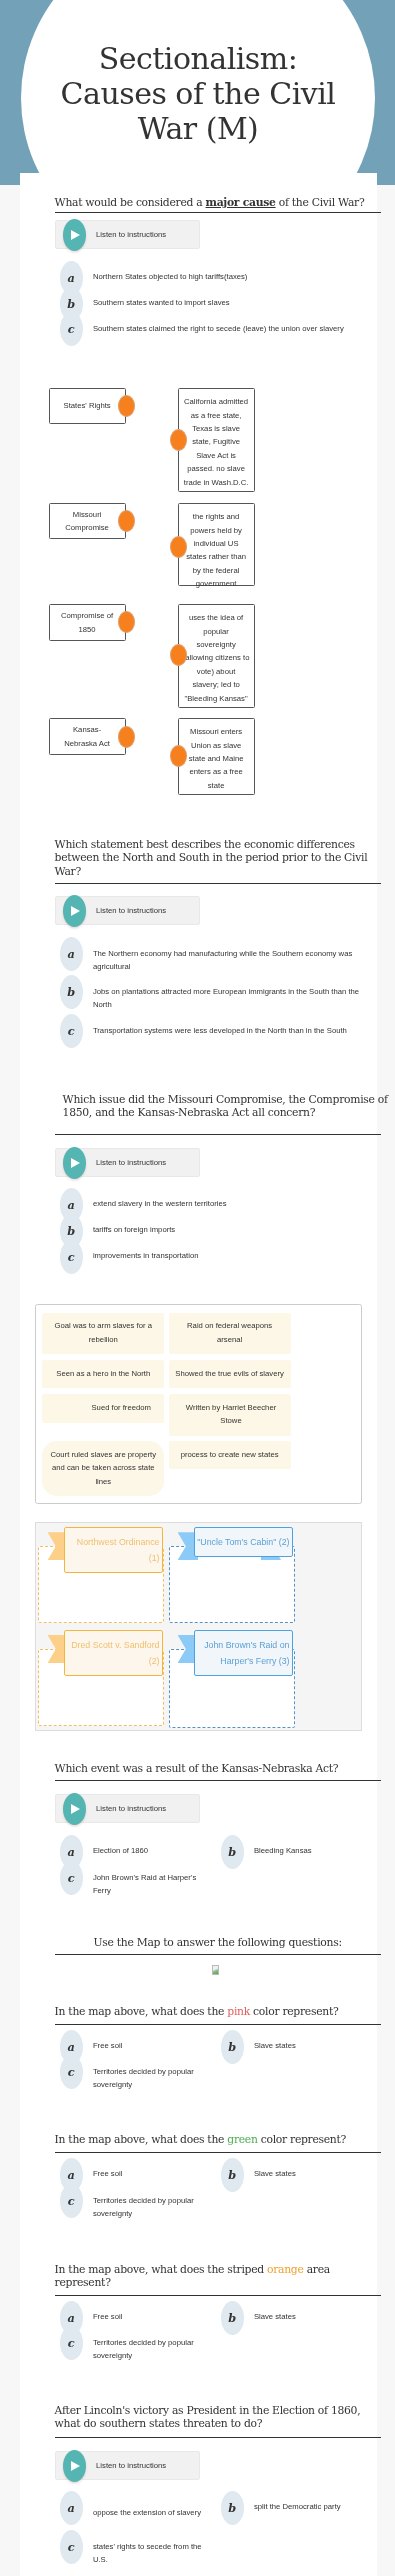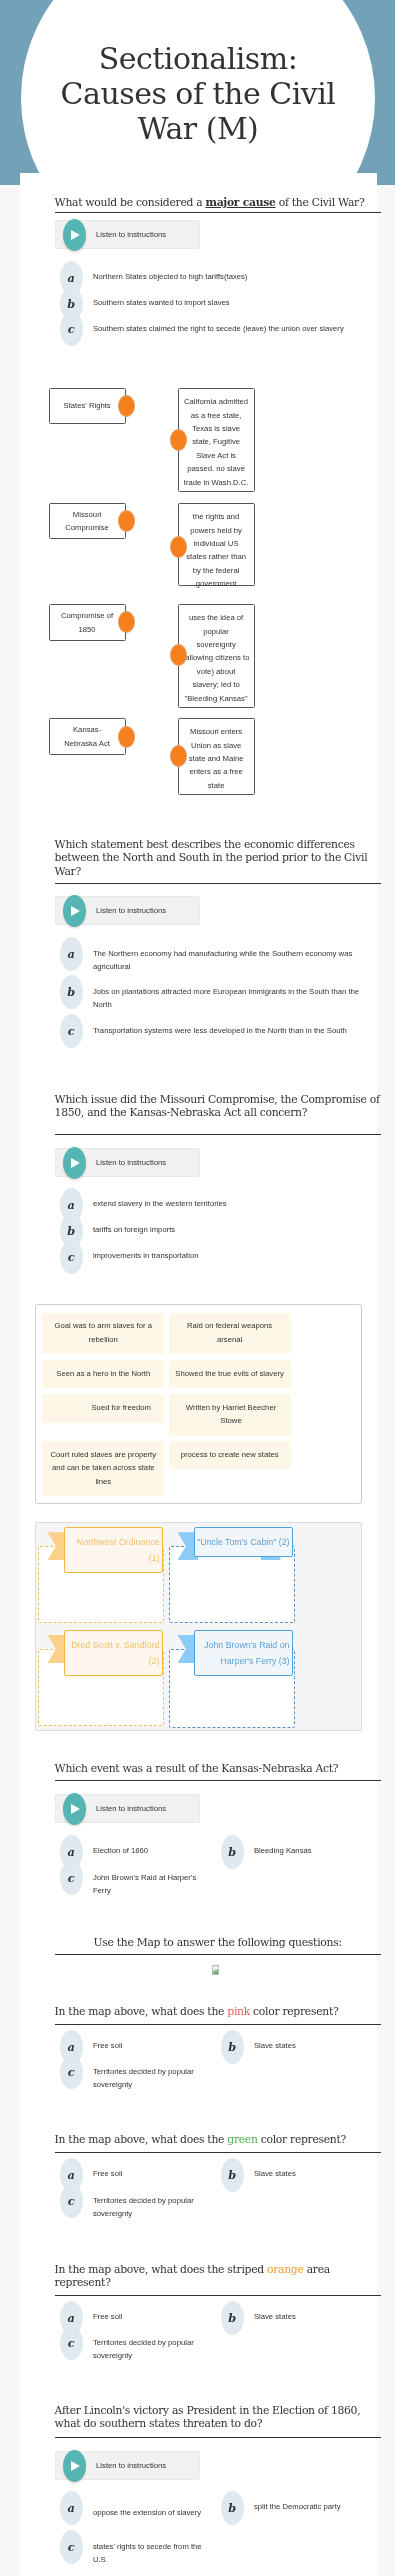--- a/index.html
+++ b/index.html
@@ -130,21 +130,21 @@
   </div>
   <div class="opt" style="left:40px; top:810px; width:314px;">
     <div class="bullet">b</div>
     <div class="txt" style="line-height:13.4px; margin-top:1.5px;">Jobs on plantations attracted more European immigrants in the South than the North</div>
   </div>
   <div class="opt" style="left:40px; top:849px; width:314px;">
     <div class="bullet">c</div>
     <div class="txt" style="line-height:13.4px; margin-top:1.5px;">Transportation systems were less developed in the North than in the South</div>
   </div>
 
-  <div class="q-title" style="top:920px;">Which issue did the Missouri Compromise, the Compromise of 1850, and the Kansas-Nebraska Act all concern?</div>
+  <div class="q-title" style="top:920px;margin-left:8px;">Which issue did the Missouri Compromise, the Compromise of 1850, and the Kansas-Nebraska Act all concern?</div>
   <div class="q-rule" style="top:961px;"></div>
   <div class="listen" style="top:975px;">
     <div class="play">
         <span></span>
       </div>
     <span class="lbl">Listen to instructions</span>
   </div>
   <div class="opt" style="left:40px; top:1023px; width:314px;">
     <div class="bullet">a</div>
     <div class="txt">extend slavery in the western territories</div>
@@ -158,21 +158,21 @@
     <div class="txt">improvements in transportation</div>
   </div>
 
   <div class="sort-box">
     <div class="sort-card" style="left:6.7px; top:7.7px; height:41px;">Goal was to arm slaves for a rebellion</div>
     <div class="sort-card" style="left:133px; top:7.7px; height:41px;">Raid on federal weapons arsenal</div>
     <div class="sort-card" style="left:6.7px; top:55px; height:28px;">Seen as a hero in the North</div>
     <div class="sort-card" style="left:133px; top:55px; height:28px;">Showed the true evils of slavery</div>
     <div class="sort-card" style="left:6.7px; top:89px; height:29px;padding-left:41px;">Sued for freedom</div>
     <div class="sort-card" style="left:133px; top:89px; height:42px;padding-left:8px;">Written by Harriet Beecher Stowe</div>
-    <div class="sort-card" style="left:6.7px; top:136px; height:55px;">Court ruled slaves are property and can be taken across state lines</div>
+    <div class="sort-card" style="left:6.7px; top:136px; height:55px;border-radius:15px;">Court ruled slaves are property and can be taken across state lines</div>
     <div class="sort-card" style="left:133px; top:136px; height:28px;">process to create new states</div>
   </div>
 
   <div class="group-box">
     <div class="zone orange" style="left:2.6px; top:23px; width:126px; height:77px;"></div>
     <div class="ribbon orange l" style="left:12px; top:9.3px; width:20.6px;"></div>
     <div class="ribbon orange r" style="left:95px; top:9.3px; width:20.6px;"></div>
     <div class="tag orange" style="left:28px; top:4.1px;">Northwest Ordinance (1)</div>
 
     <div class="zone blue" style="left:133px; top:23px; width:126px; height:77px;"></div>

